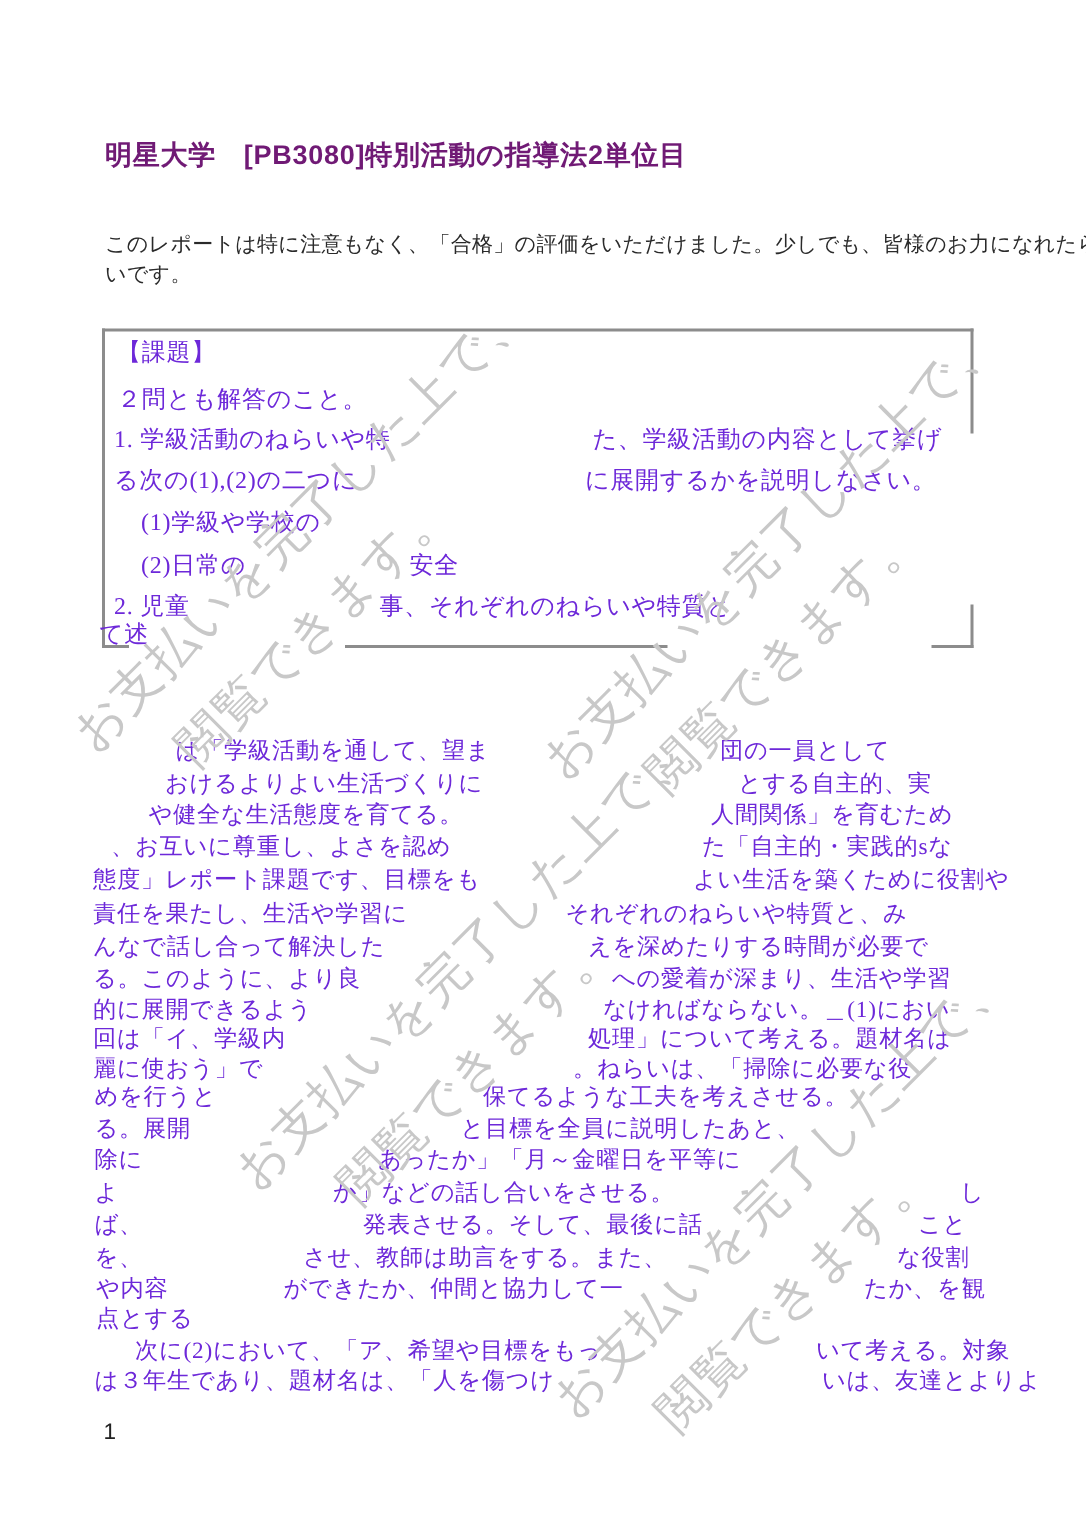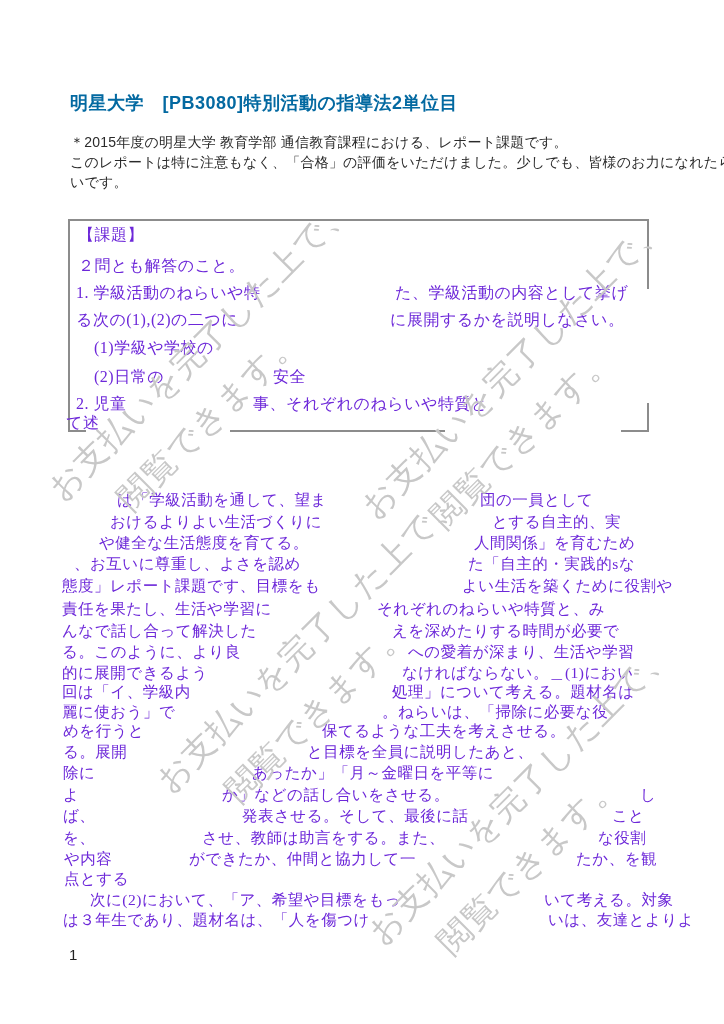--- a/index.html
+++ b/index.html
@@ -12,21 +12,21 @@
     font-family: "Liberation Serif", "DejaVu Serif", serif;
     color: #1e1e1e;
   }
   .report-title {
     position: absolute;
     left: 70px; top: 91px;
     margin: 0;
     font-family: "Liberation Sans", "DejaVu Sans", sans-serif;
     font-size: 18px;
     font-weight: bold;
-    color: #0369a1;
+    color: #701a75;
     letter-spacing: 0.5px;
     white-space: nowrap;
   }
   .intro-line {
     position: absolute;
     left: 70px;
     font-family: "Liberation Sans", "DejaVu Sans", sans-serif;
     font-size: 14px;
     color: #2a2a2a;
     white-space: nowrap;
@@ -60,21 +60,20 @@
     color: #222;
   }
 </style>
 </head>
 <body>
 
 <div class="page">
 
   <h1 class="report-title">明星大学　[PB3080]特別活動の指導法2単位目</h1>
 
-  <div class="intro-line" style="top:134px;">＊2015年度の明星大学 教育学部 通信教育課程における、レポート課題です。</div>
   <div class="intro-line" style="top:154px;">このレポートは特に注意もなく、「合格」の評価をいただけました。少しでも、皆様のお力になれたら幸</div>
   <div class="intro-line" style="top:174px;">いです。</div>
 
   <div>
     <div class="seg" style="left:68px; top:219px; width:581px; height:2px;"></div>
     <div class="seg" style="left:68px; top:219px; width:2px; height:213px;"></div>
     <div class="seg" style="left:647px; top:219px; width:2px; height:70px;"></div>
     <div class="seg" style="left:647px; top:403px; width:2px; height:29px;"></div>
     <div class="seg" style="left:68px; top:430px; width:18px; height:2px;"></div>
     <div class="seg" style="left:230px; top:430px; width:215px; height:2px;"></div>

